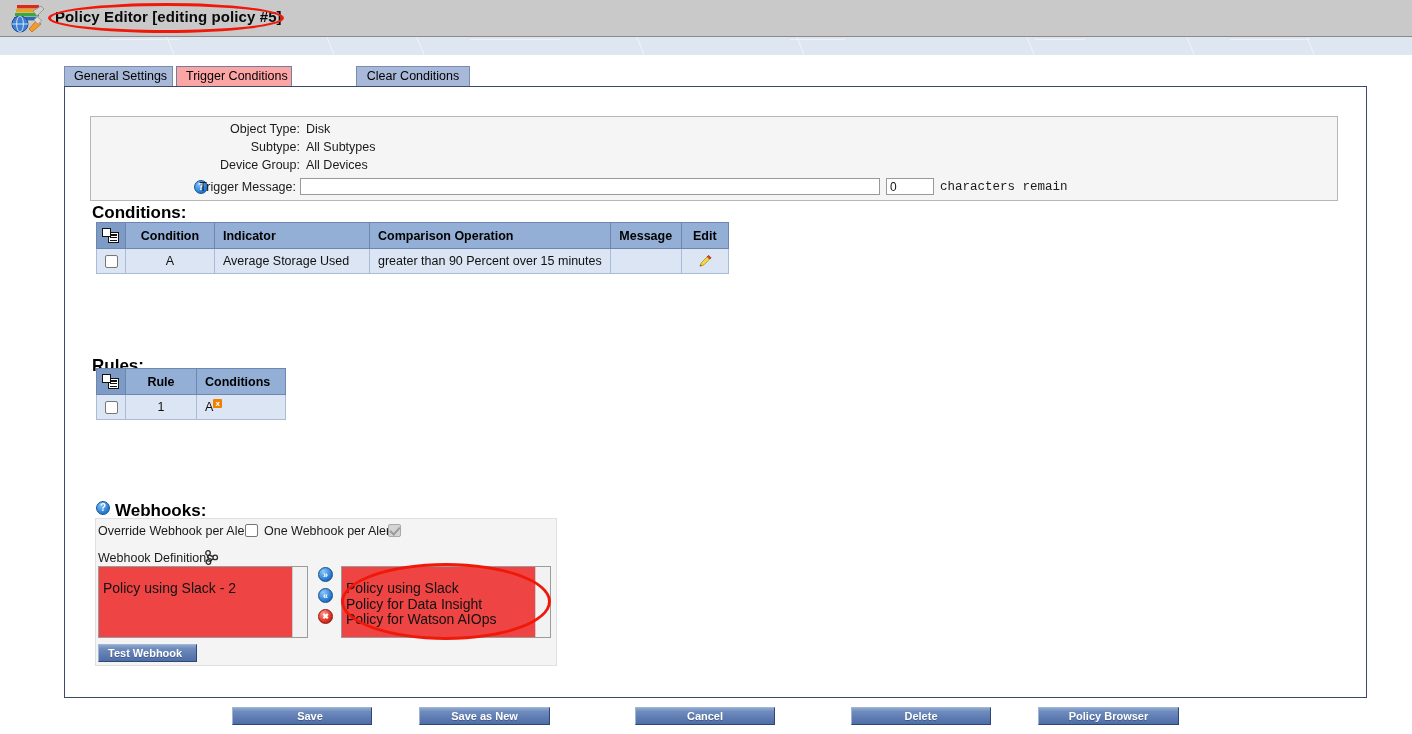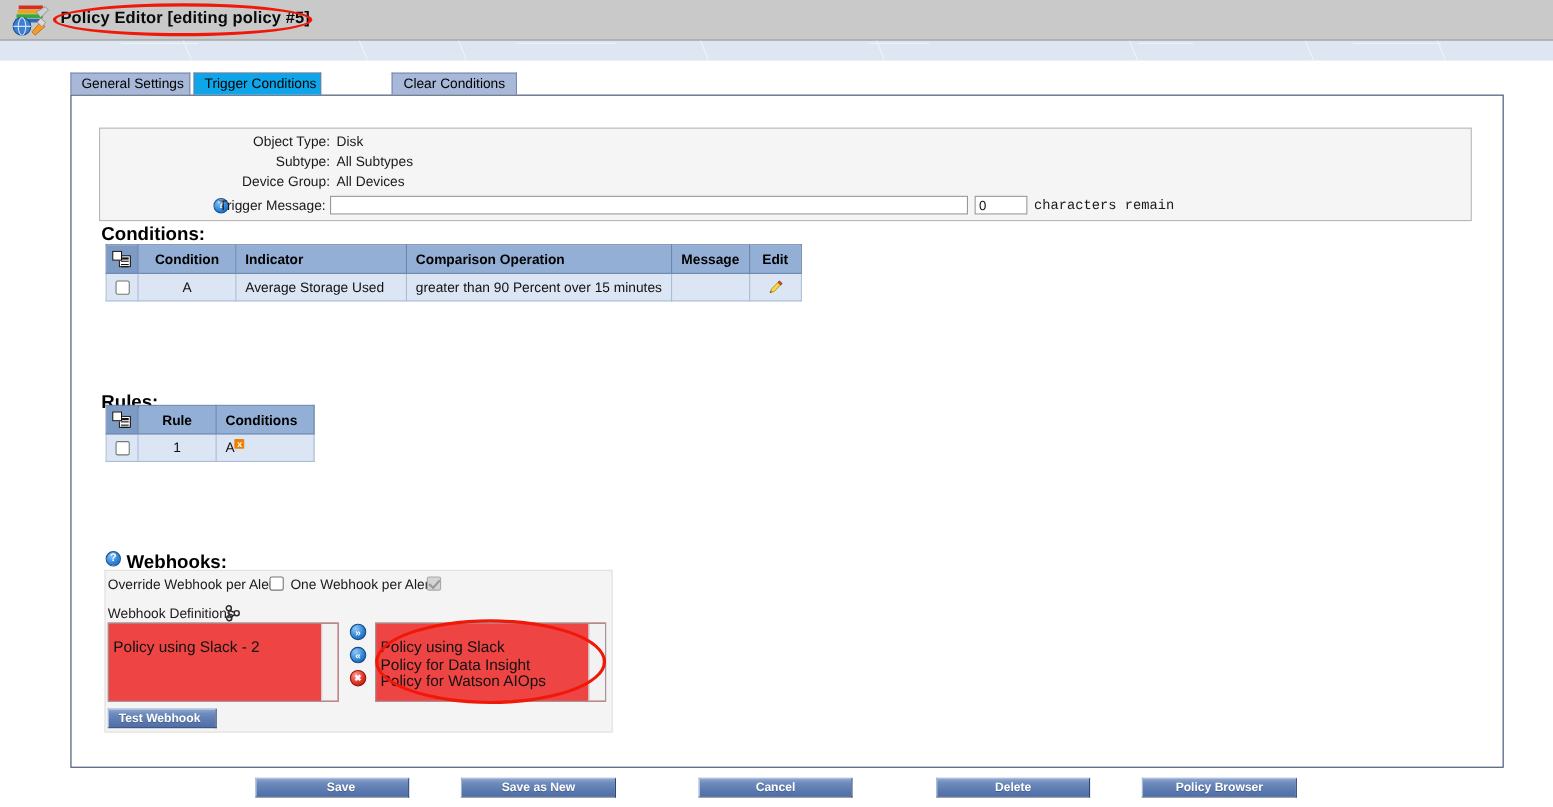--- a/index.html
+++ b/index.html
@@ -86,21 +86,21 @@
     border: 1px solid #7a8bb0;
     border-bottom: none;
     font-size: 12.5px;
     color: #000;
     text-align: center;
     line-height: 19px;
     padding: 0 9px;
     white-space: nowrap;
   }
   .tab.active {
-    background: #0ea5e9;
+    background: #fca5a5;
     border-color: #6d7fa6;
     font-weight: normal;
     z-index: 3;
   }
 
   
   .main-panel {
     position: absolute;
     left: 64px; top: 86px;
     width: 1303px; height: 612px;
@@ -537,18 +537,18 @@
     <div class="opt">Policy for Data Insight</div>
     <div class="opt">Policy for Watson AIOps</div>
     <div class="scroll"></div>
   </div>
 
   <div class="webhook-ellipse"></div>
 
   <div class="btn3d test-webhook">Test Webhook</div>
 
   <div class="btn3d btn-bottom" style="left:232px; top:707px; width:140px;padding-left:16px;">Save</div>
-  <div class="btn3d btn-bottom" style="left:419px; top:707px; width:141px;">Save as New</div>
+  <div class="btn3d btn-bottom" style="left:419px; top:707px; width:131px;">Save as New</div>
   <div class="btn3d btn-bottom" style="left:635px; top:707px; width:140px;">Cancel</div>
   <div class="btn3d btn-bottom" style="left:851px; top:707px; width:140px;text-align:center;">Delete</div>
   <div class="btn3d btn-bottom" style="left:1038px; top:707px; width:141px;">Policy Browser</div>
 
 </div>
 
 </body></html>

